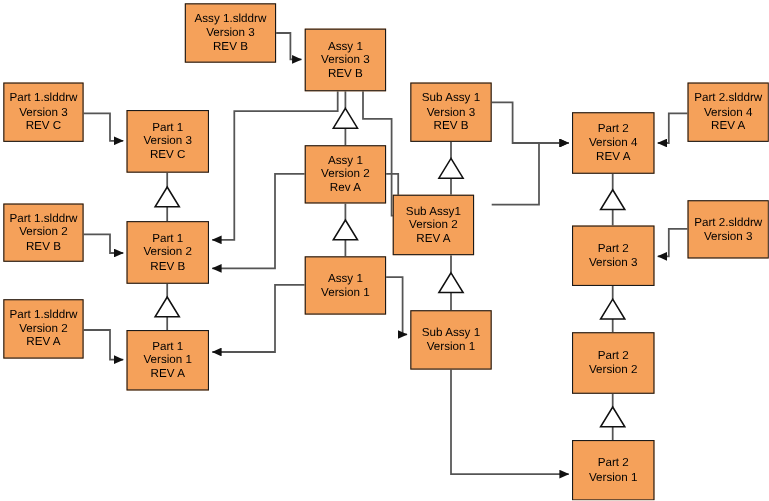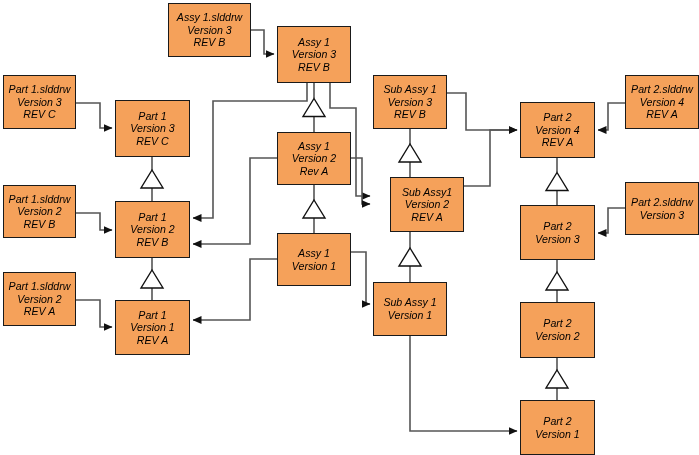--- a/index.html
+++ b/index.html
@@ -9,21 +9,20 @@
   }
   body {
     font-family: "Liberation Sans", sans-serif;
   }
   #canvas {
     position: relative;
     width: 699px;
     height: 455px;
     background: #ffffff;
     overflow: hidden;
-    font-style: italic;
   }
   #wires {
     position: absolute;
     left: 0;
     top: 0;
     width: 699px;
     height: 455px;
     pointer-events: none;
   }
   .node {
@@ -150,21 +149,21 @@
     <div class="node" style="left: 277px; top: 132px; width: 74px; height: 53px; background: rgb(245, 161, 90); border-color: rgb(26, 26, 26);">
       <span class="ln">Assy 1</span>
       <span class="ln">Version 2</span>
       <span class="ln">Rev A</span>
     </div>
     <div class="node" style="left: 3px; top: 185px; width: 73px; height: 53px; background: rgb(245, 161, 90); border-color: rgb(26, 26, 26);">
       <span class="ln">Part 1.slddrw</span>
       <span class="ln">Version 2</span>
       <span class="ln">REV B</span>
     </div>
-    <div class="node" style="left: 390px; top: 177px; width: 74px; height: 55px; background: rgb(245, 161, 90); border-color: rgb(26, 26, 26); text-align: center;">
+    <div class="node" style="left: 357px; top: 177px; width: 74px; height: 55px; background: rgb(245, 161, 90); border-color: rgb(26, 26, 26); text-align: center;">
       <span class="ln">Sub Assy1</span>
       <span class="ln">Version 2</span>
       <span class="ln">REV A</span>
     </div>
     <div class="node" style="left: 625px; top: 182px; width: 74px; height: 53px; background: rgb(245, 161, 90); border-color: rgb(26, 26, 26);">
       <span class="ln">Part 2.slddrw</span>
       <span class="ln">Version 3</span>
     </div>
     <div class="node" style="left: 115px; top: 201px; width: 75px; height: 57px; background: rgb(245, 161, 90); border-color: rgb(26, 26, 26);">
       <span class="ln">Part 1</span>

